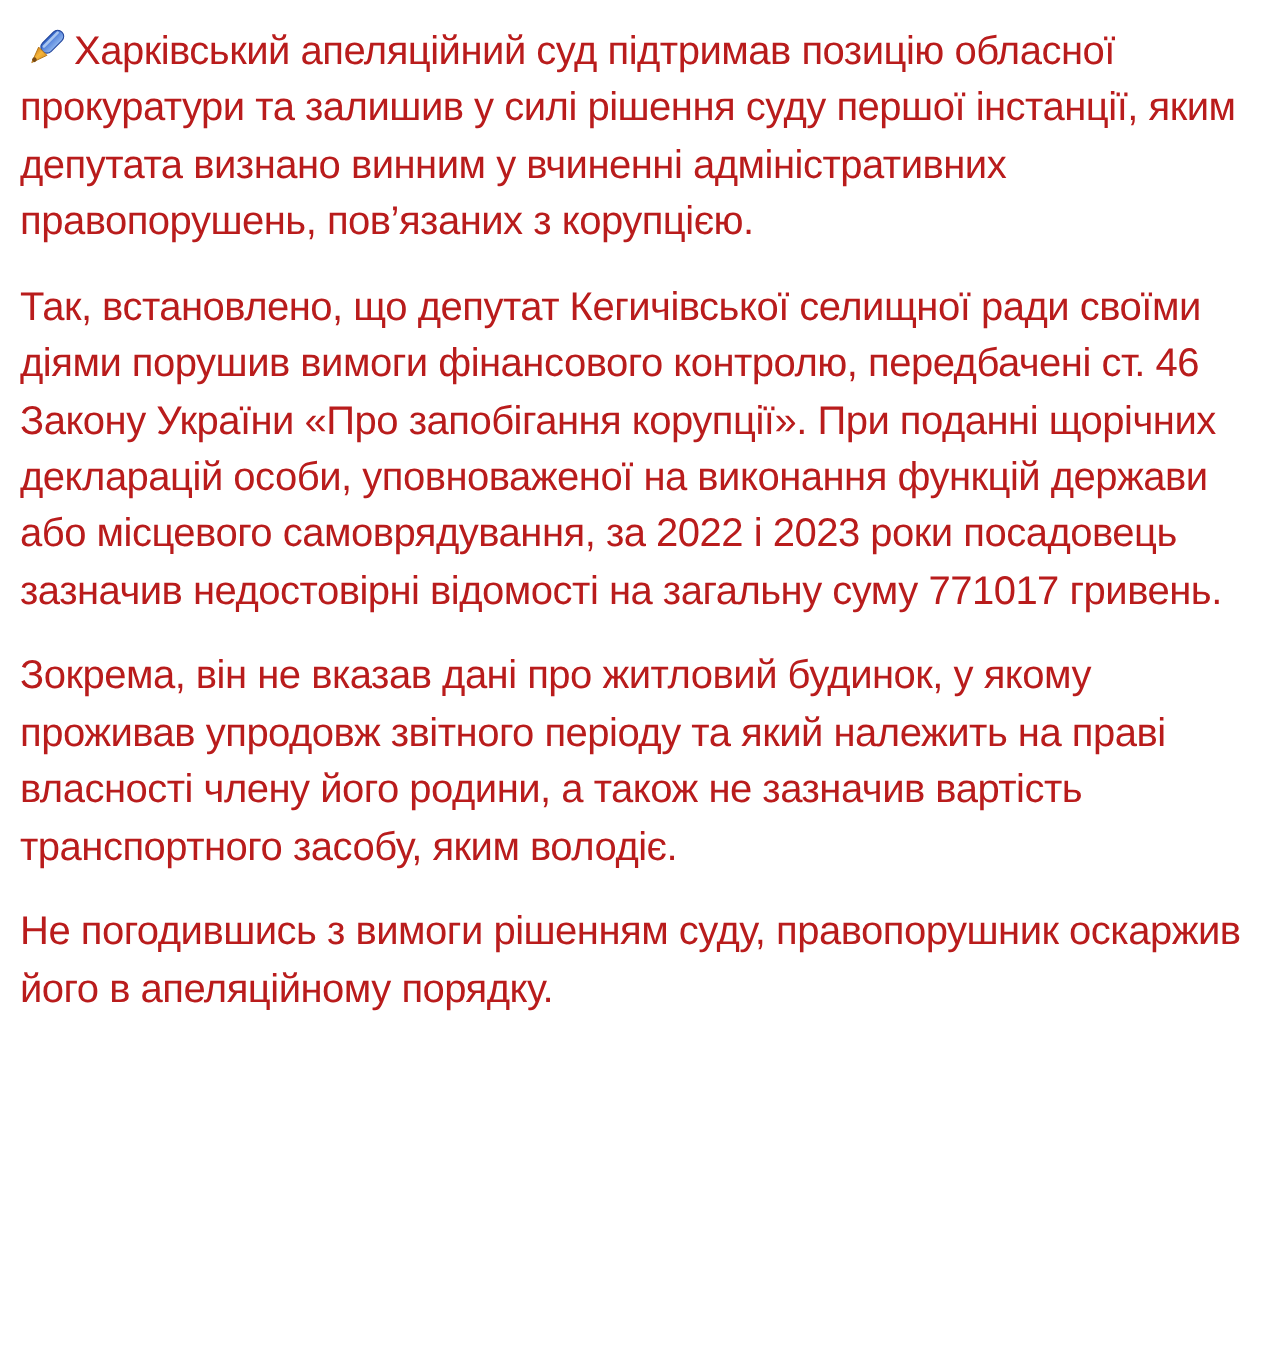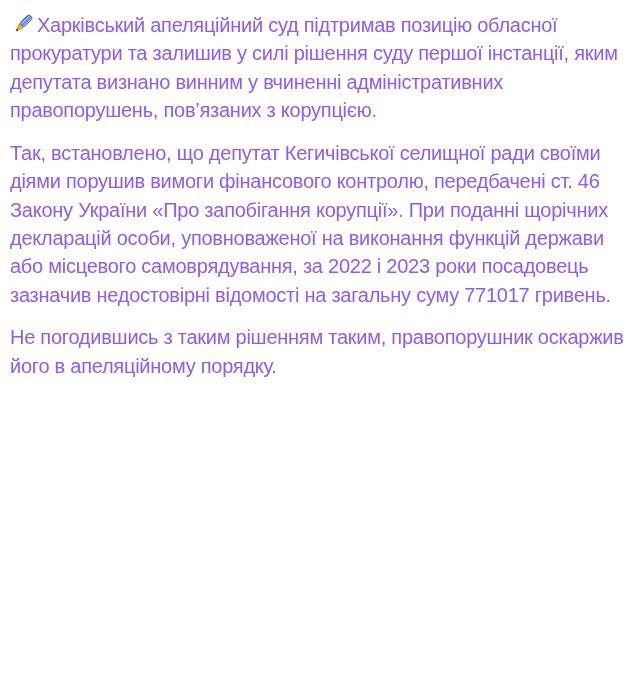--- a/index.html
+++ b/index.html
@@ -13,21 +13,21 @@
     overflow: hidden;
   }
   .post {
     box-sizing: border-box;
     width: 637px;
     padding: 11px 10px 0 10px;
     font-family: "Liberation Sans", sans-serif;
     font-size: 20px;
     line-height: 28.4px;
     letter-spacing: -0.25px;
-    color: #8b5cf6;
+    color: #b91c1c;
     text-align: left;
   }
   .post p {
     margin: 0 0 14.2px 0;
   }
   .pen-icon {
     display: inline-block;
     width: 26px;
     height: 26px;
     vertical-align: -5px;
@@ -66,19 +66,22 @@
           <circle cx="12.05" cy="19.6" r="1.05" fill="#7a4a12"></circle>
         </g>
       </svg>
     </span><span>Харківський апеляційний суд підтримав позицію обласної прокуратури та залишив у силі рішення суду першої інстанції, яким депутата визнано винним у вчиненні адміністративних правопорушень, пов’язаних з корупцією.</span>
   </p>
 
   <p>
     <span>Так, встановлено, що депутат Кегичівської селищної ради своїми діями порушив вимоги фінансового контролю, передбачені ст. 46 Закону України «Про запобігання корупції». При поданні щорічних декларацій особи, уповноваженої на виконання функцій держави або місцевого самоврядування, за 2022 і 2023 роки посадовець зазначив недостовірні відомості на загальну суму 771017 гривень.</span>
   </p>
 
+  <p>
+    <span>Зокрема, він не вказав дані про житловий будинок, у якому проживав упродовж звітного періоду та який належить на праві власності члену його родини, а також не зазначив вартість транспортного засобу, яким володіє.</span>
+  </p>
 
 
   <p>
-    <span>Не погодившись з таким рішенням таким, правопорушник оскаржив його в апеляційному порядку.</span>
+    <span>Не погодившись з вимоги рішенням суду, правопорушник оскаржив його в апеляційному порядку.</span>
   </p>
 
 </div>
 
 </body></html>

